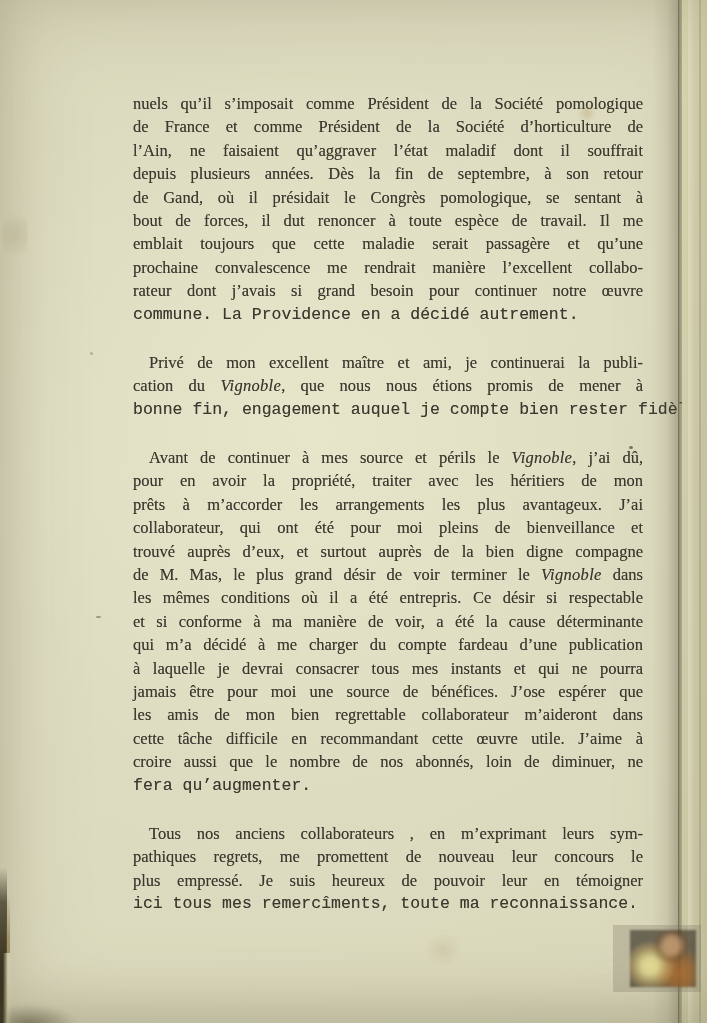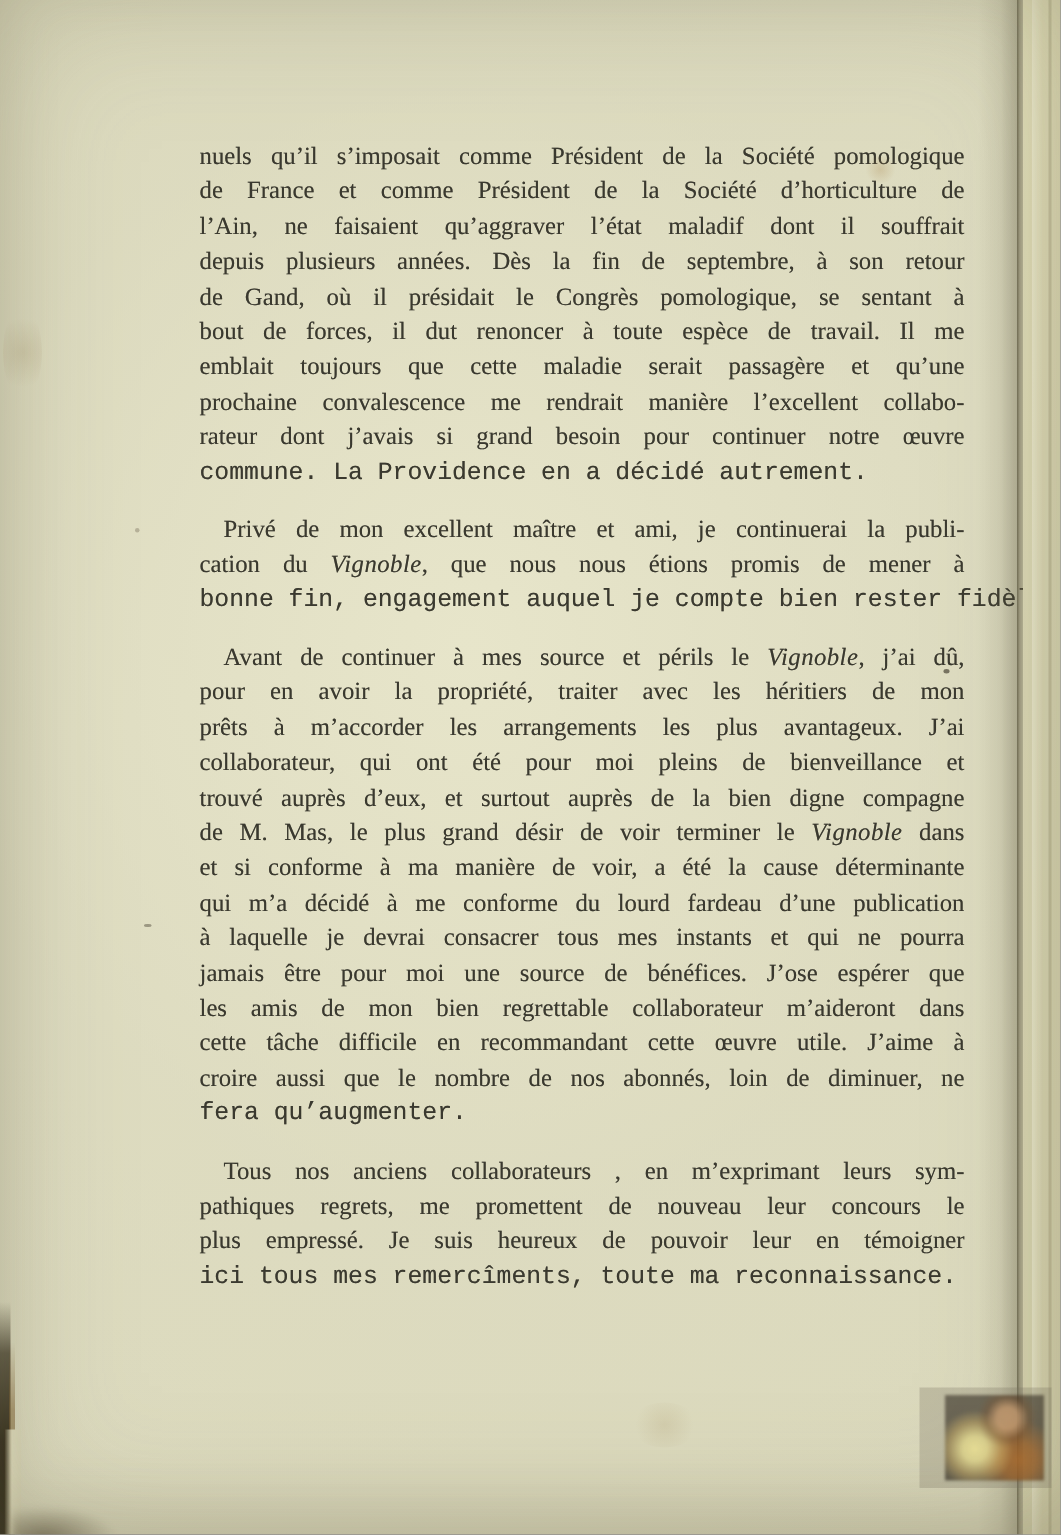--- a/index.html
+++ b/index.html
@@ -16,21 +16,21 @@
     position: absolute; inset: 0; pointer-events: none;
     box-shadow: inset 0 0 90px rgba(120,115,85,0.28), inset 0 -18px 40px rgba(110,100,70,0.18);
   }
   
   .text-block {
     position: absolute; left: 133px; top: 92px; width: 510px;
     color: #3a392f;
     font-size: 16.5px;
     text-shadow: 0 0 0.4px rgba(58,57,47,0.55);
   }
-  .paragraph + .paragraph { margin-top: 15px; }
+  .paragraph + .paragraph { margin-top: 25px; }
   .line {
     height: 23.4px; line-height: 23.4px;
     text-align: justify; text-align-last: justify;
     white-space: nowrap; overflow: visible;
   }
   .line.last { text-align-last: left; font-family: Liberation Mono, monospace; }
   .line.indent { text-indent: 16px; }
   .line i { font-style: italic; letter-spacing: 0.3px; }
   
   .edge-shade {
@@ -123,22 +123,23 @@
         <div class="line"><span>cation du </span><i>Vignoble</i><span>, que nous nous étions promis de mener à</span></div>
         <div class="line last"><span>bonne fin, engagement auquel je compte bien rester fidèle.</span></div>
       </div>
       <div class="paragraph">
         <div class="line indent"><span>Avant de continuer à mes source et périls le </span><i>Vignoble</i><span>, j’ai dû,</span></div>
         <div class="line"><span>pour en avoir la propriété, traiter avec les héritiers de mon</span></div>
         <div class="line"><span>prêts à m’accorder les arrangements les plus avantageux. J’ai</span></div>
         <div class="line"><span>collaborateur, qui ont été pour moi pleins de bienveillance et</span></div>
         <div class="line"><span>trouvé auprès d’eux, et surtout auprès de la bien digne compagne</span></div>
         <div class="line"><span>de M. Mas, le plus grand désir de voir terminer le </span><i>Vignoble</i><span> dans</span></div>
+        <div class="line"><span>les mêmes conditions où il a été entrepris. Ce désir si respectable</span></div>
         <div class="line"><span>et si conforme à ma manière de voir, a été la cause déterminante</span></div>
-        <div class="line"><span>qui m’a décidé à me conforme du lourd fardeau d’une publication</span></div>
+        <div class="line"><span>qui m’a décidé à me charger du compte fardeau d’une publication</span></div>
         <div class="line"><span>à laquelle je devrai consacrer tous mes instants et qui ne pourra</span></div>
         <div class="line"><span>jamais être pour moi une source de bénéfices. J’ose espérer que</span></div>
         <div class="line"><span>les amis de mon bien regrettable collaborateur m’aideront dans</span></div>
         <div class="line"><span>cette tâche difficile en recommandant cette œuvre utile. J’aime à</span></div>
         <div class="line"><span>croire aussi que le nombre de nos abonnés, loin de diminuer, ne</span></div>
         <div class="line last"><span>fera qu’augmenter.</span></div>
       </div>
       <div class="paragraph">
         <div class="line indent"><span>Tous nos anciens collaborateurs , en m’exprimant leurs sym-</span></div>
         <div class="line"><span>pathiques regrets, me promettent de nouveau leur concours le</span></div>

